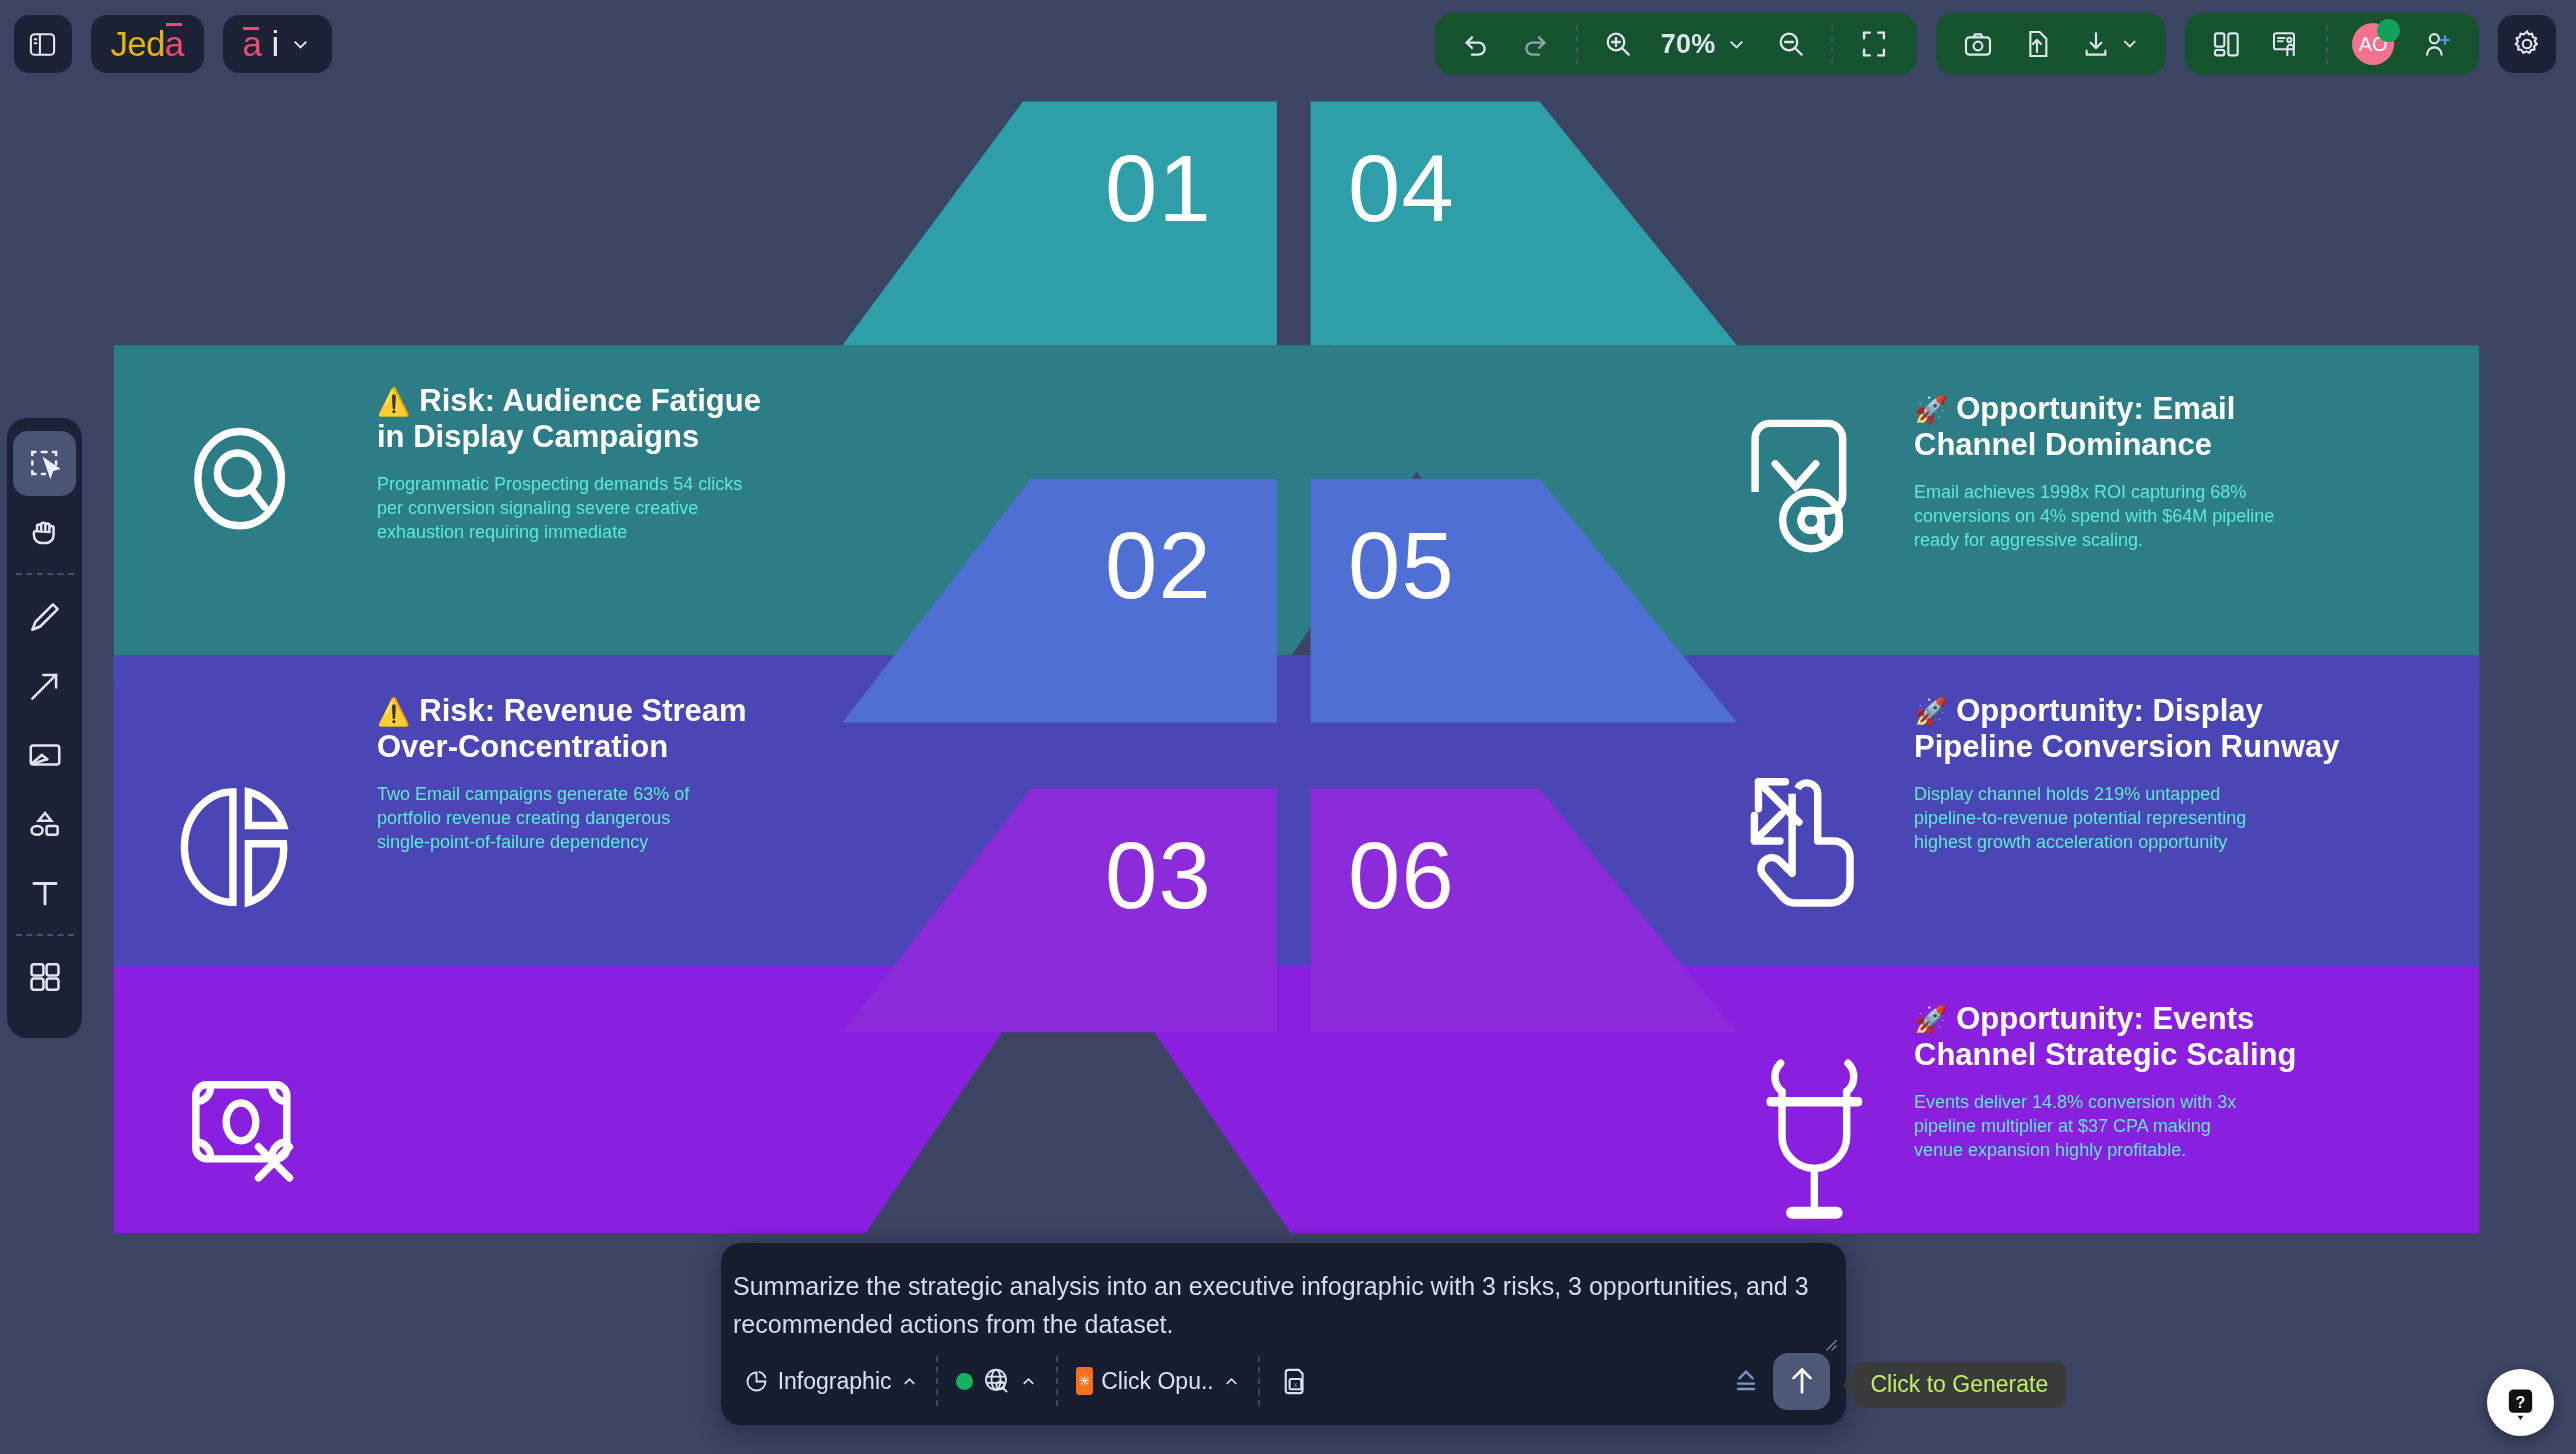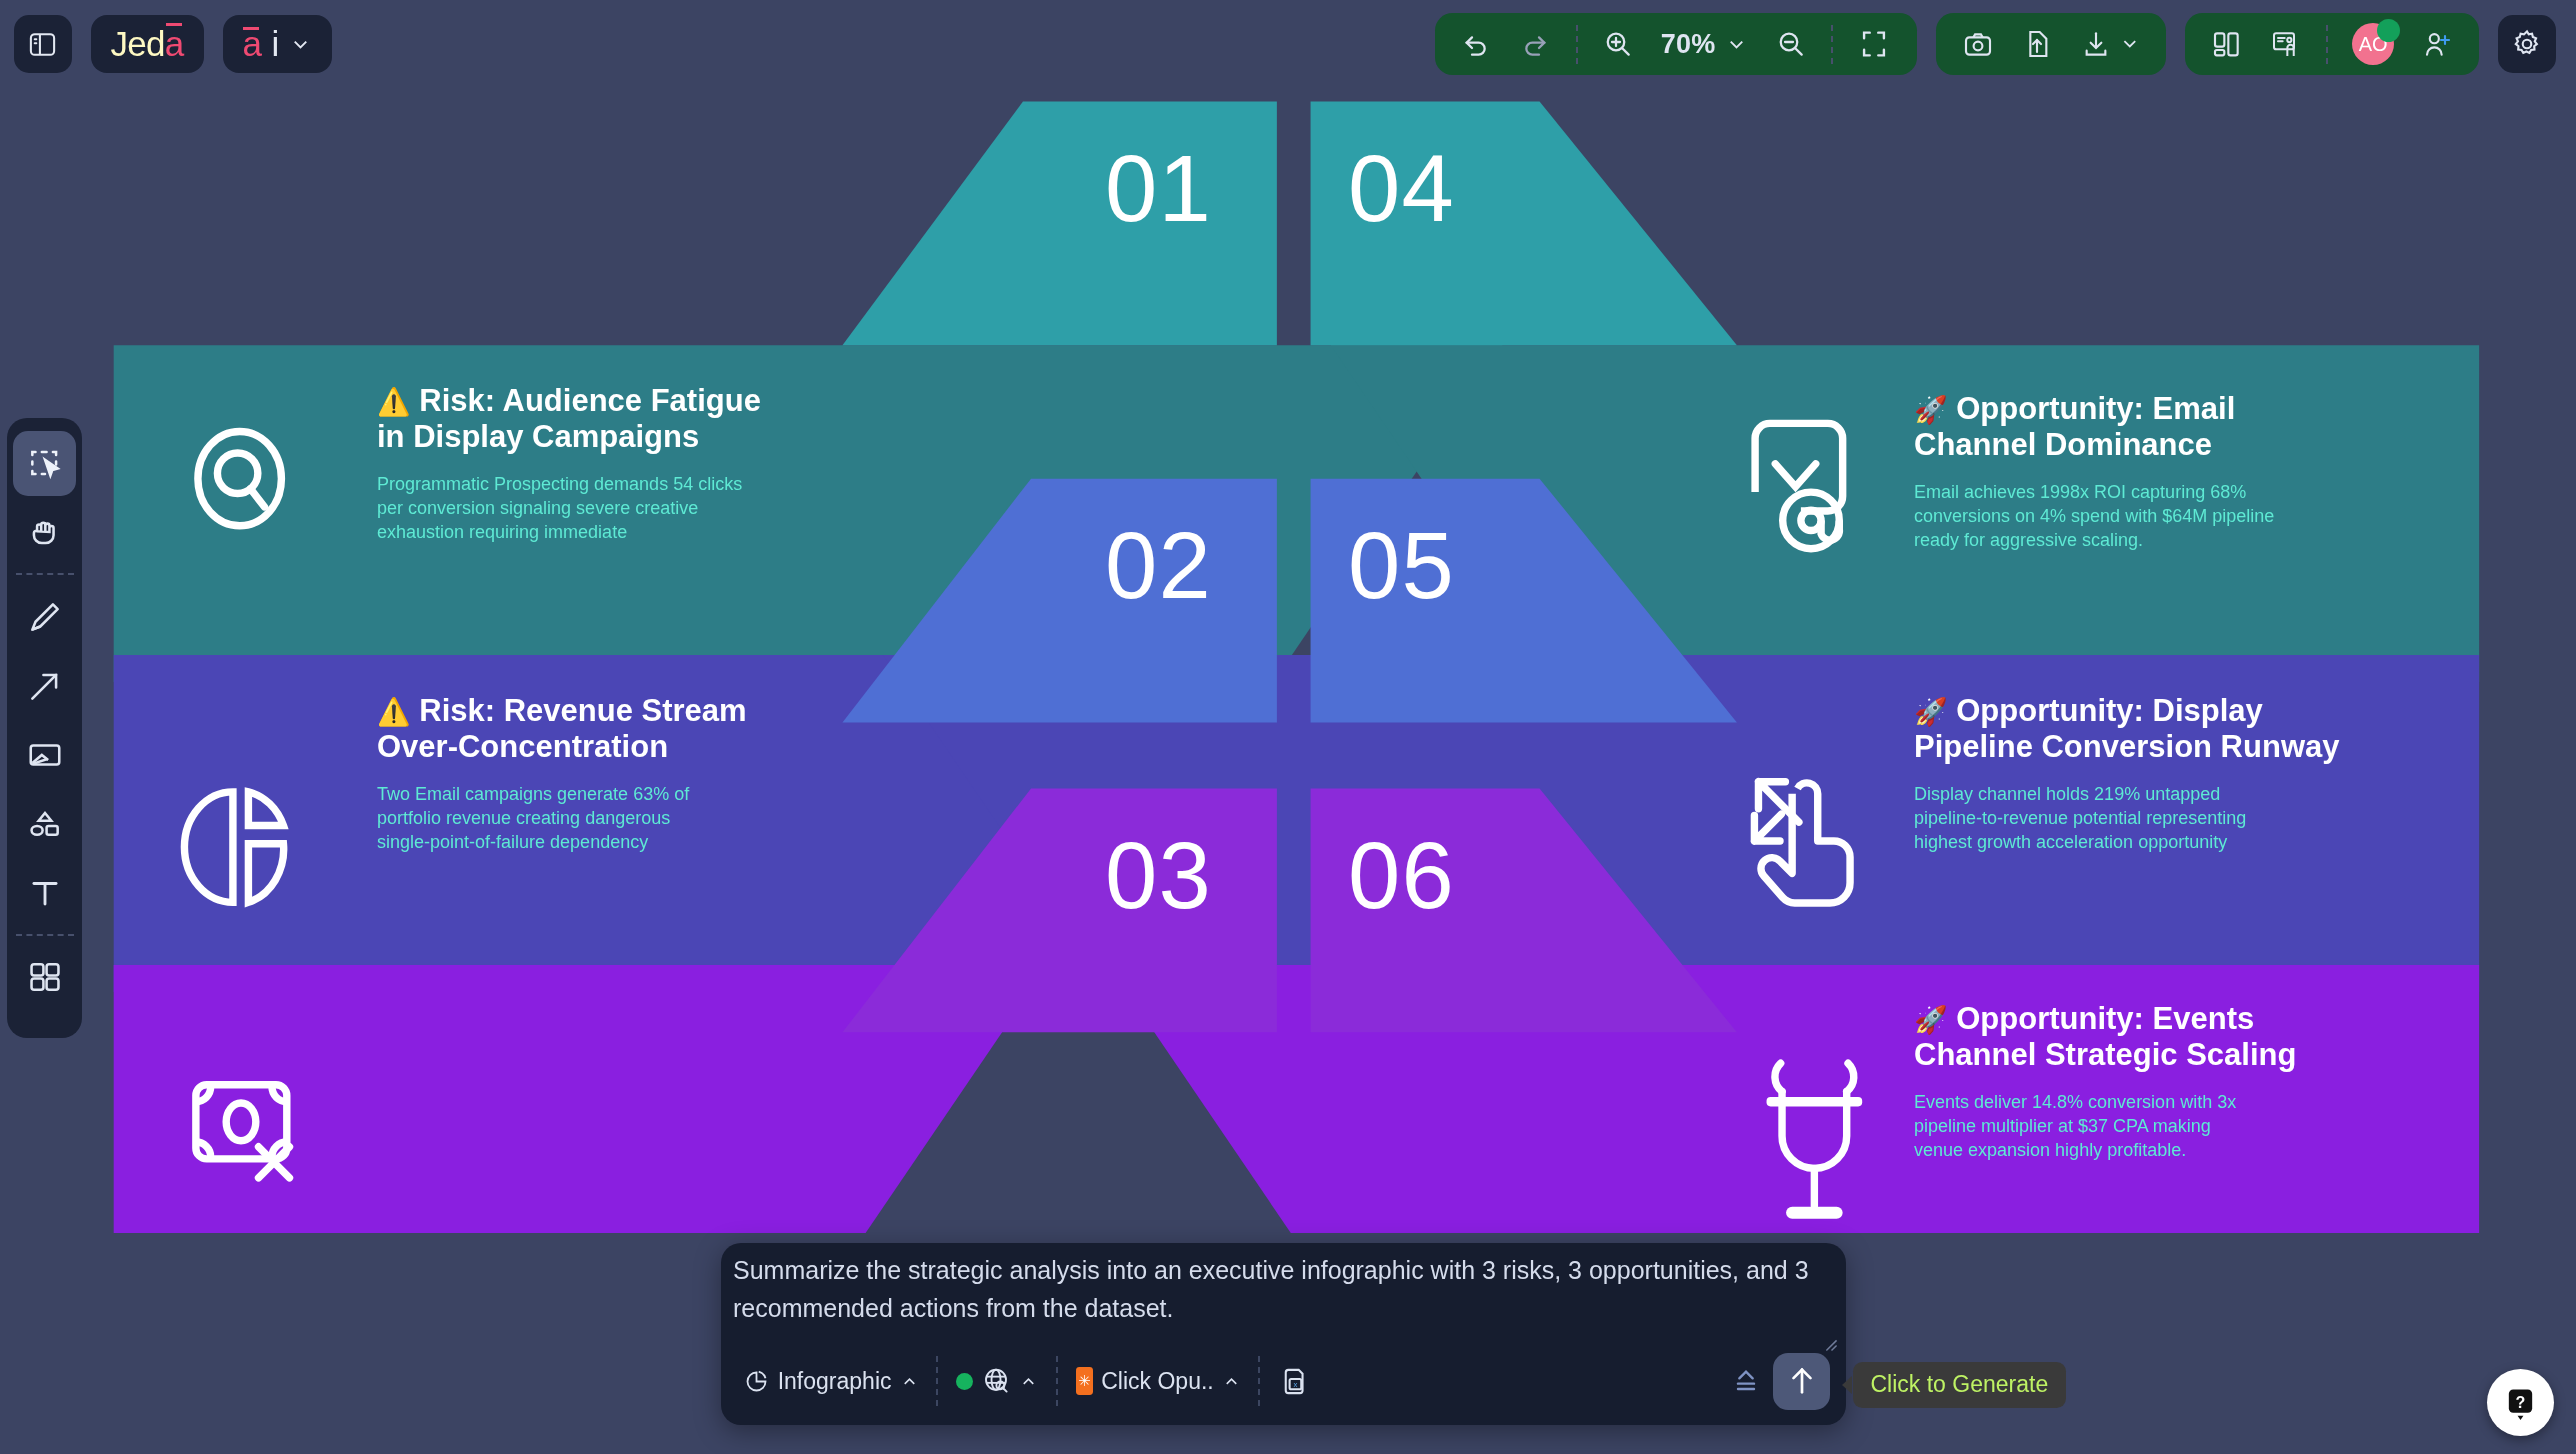--- a/index.html
+++ b/index.html
@@ -23,21 +23,21 @@
   .icon-btn-sq {
     width: 58px; height: 58px; border-radius: 15px; background: #1b2236;
     display: flex; align-items: center; justify-content: center;
     cursor: pointer;
   }
   .pill {
     height: 58px; border-radius: 16px; background: #1b2236;
     display: flex; align-items: center; padding: 0 20px;
     cursor: pointer;
   }
-  .logo-text { font-size: 35px; color: #fef9c3; letter-spacing: -0.7px; font-weight: 400; }
+  .logo-text { font-size: 35px; color: #eab308; letter-spacing: -0.7px; font-weight: 400; }
   .logo-accent { color: #ef4a72; position: relative; }
   .logo-accent::before {
     content:""; position:absolute; left:1.3px; right:1.3px; top:-1.3px; height:3.4px; background:#ef4a72;
   }
   .ai-pill { gap: 9.4px; }
   .ai-a { font-size: 35px; color:#ef4a72; position:relative; }
   .ai-a::before { content:""; position:absolute; left:0; right:2.7px; top:2.7px; height:3.4px; background:#ef4a72;}
   .ai-i { font-size: 35px; color:#e3e8f2; }
 
   .group {
@@ -100,21 +100,21 @@
     letter-spacing: 1.3px; line-height:1;
   }
 
   
   .promptbar {
     position: absolute; left: 721px; top: 1243px; width: 1125px; height: 182px;
     background: #161d2f; border-radius: 20px; z-index: 50;
     box-shadow: 0 6.7px 27px rgba(0,0,0,0.35);
   }
   .prompt-text {
-    position:absolute; left:12px; top:9px; right:20px;
+    position:absolute; left:12px; top:25px; right:20px;
     color:#d5dcec; font-size: 25px; line-height: 1.5;
   }
   .resize-grip {
     position:absolute; right:6.7px; top:93px; width:17.5px; height:17.5px; cursor:nwse-resize;
   }
   .prompt-row {
     position:absolute; left:6.7px; bottom:6.7px; width: 1112px; height: 74px;
     display:flex; align-items:center;
   }
   .chip {

